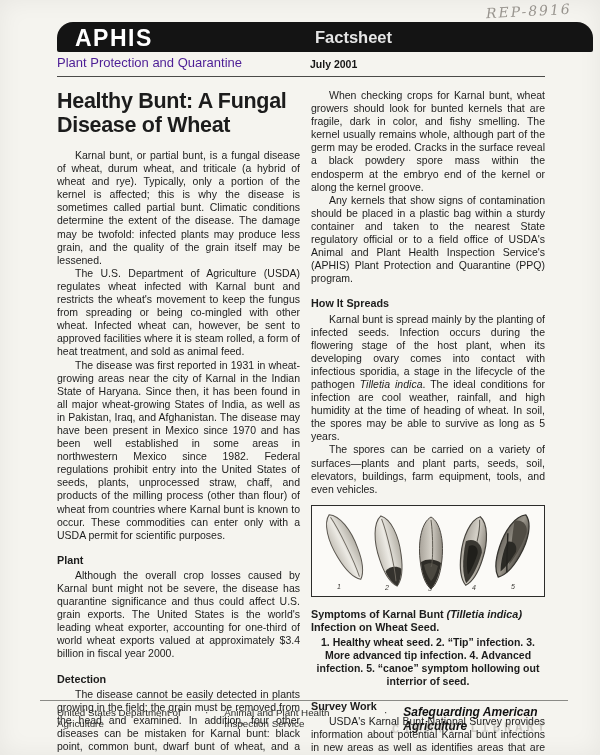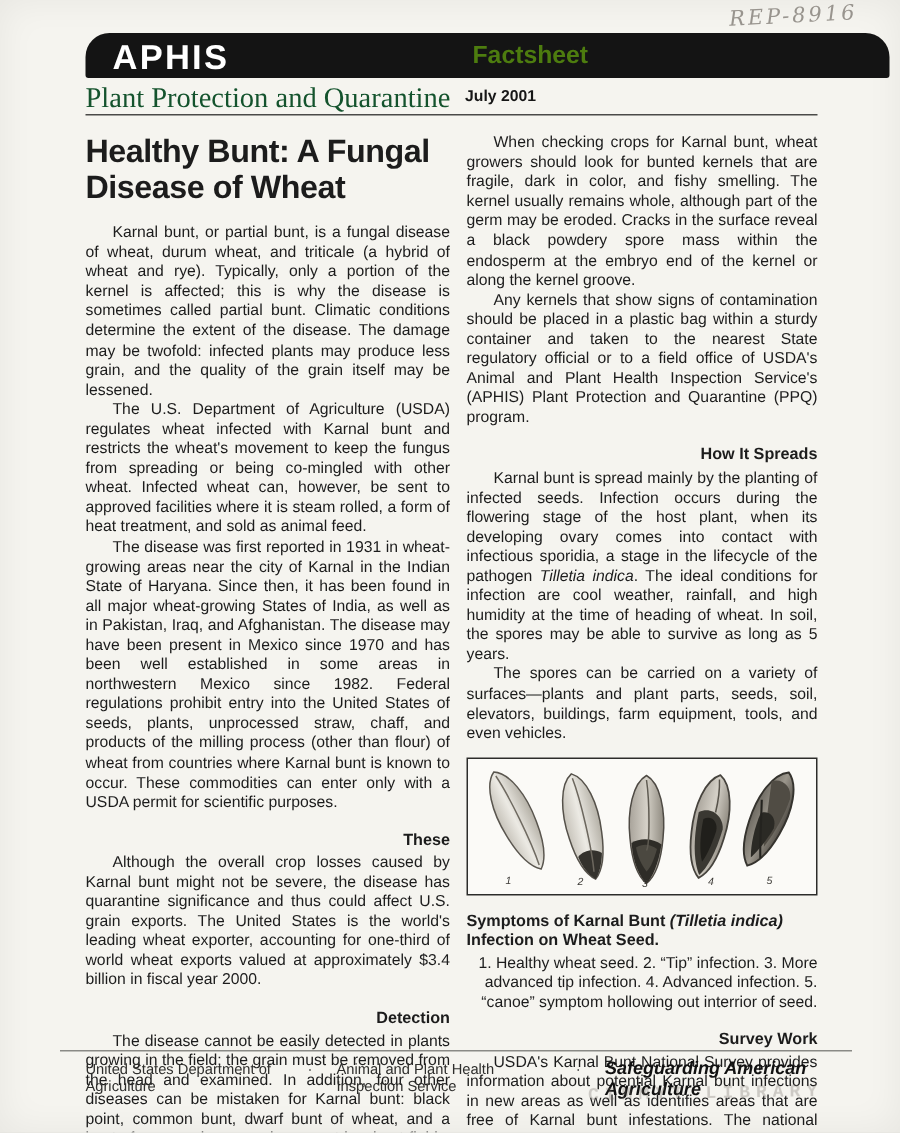--- a/index.html
+++ b/index.html
@@ -30,27 +30,27 @@
     position:absolute;left:57px;top:22px;width:536px;height:30px;
     background:#141414;
     border-radius:16px 16px 2px 2px;
   }
   .banner .aphis{
     position:absolute;left:18px;top:3px;
     color:#fff;font-weight:bold;font-size:23px;letter-spacing:1.5px;
   }
   .banner .factsheet{
     position:absolute;left:258px;top:6px;
-    color:#4d7c0f;font-weight:bold;font-size:16.5px;
+    color:#e5e5e5;font-weight:bold;font-size:16.5px;
   }
   .subheader{
     position:absolute;left:57px;top:55px;width:488px;height:18px;
   }
   .subheader .division{
-    position:absolute;left:0;top:0;font-size:19px;color:#14532d;font-family:Liberation Serif, serif;
+    position:absolute;left:0;top:0;font-size:13px;color:#4c1d95;
   }
   .subheader .date{
     position:absolute;left:253px;top:3px;font-size:10.5px;font-weight:bold;color:#161616;
   }
   .rule{
     position:absolute;left:57px;top:76px;width:488px;height:0;
     border-top:1.5px solid #4a4a48;
   }
   
   .columns{
@@ -60,34 +60,34 @@
   .col{font-size:10.5px;line-height:13.1px;text-align:justify;}
   .col-left{width:243px;}
   .col-right{width:234px;}
   h1.title{
     margin:2px 0 12px 0;
     font-size:21.5px;line-height:23.5px;letter-spacing:-0.3px;
     text-align:left;
   }
   .col p{margin:0;text-indent:18px;}
   .col h2{
-    font-size:10.8px;margin:12px 0 2px 0;text-align:right;
+    font-size:10.8px;margin:12px 0 2px 0;text-align:left;
   }
   .col-right p.first{margin-top:1px;}
   
   .figure-box{
     margin:9px 0 0 0;
     border:1.5px solid #2c2c2a;
     background:#fbfaf7;
     padding:3px;
   }
   .figure-box svg{display:block;}
   .caption{margin-top:11px;}
   .caption .cap-bold{font-weight:bold;font-size:10.8px;line-height:13.5px;text-align:left;}
-  .caption .cap-body{margin-top:1px;text-align:right;text-indent:0;}
+  .caption .cap-body{margin-top:1px;text-align:center;text-indent:0;font-weight:bold;}
   .col .caption p{text-indent:0;}
   
   .footer-rule{
     position:absolute;left:40px;top:700px;width:528px;height:0;
     border-top:1px solid #8a8a86;
   }
   .footer{
     position:absolute;left:57px;top:705px;width:500px;
     display:flex;align-items:baseline;
   }
@@ -126,21 +126,21 @@
   <div class="columns">
 
     <div class="col col-left">
       <h1 class="title">Healthy Bunt: A Fungal Disease of Wheat</h1>
 
       <p>Karnal bunt, or partial bunt, is a fungal disease of wheat, durum wheat, and triticale (a hybrid of wheat and rye).  Typically, only a portion of the kernel is affected; this is why the disease is sometimes called partial bunt.  Climatic conditions determine the extent of the disease.  The damage may be twofold: infected plants may produce less grain, and the quality of the grain itself may be lessened.</p>
       <p>The U.S. Department of Agriculture (USDA) regulates wheat infected with Karnal bunt and restricts the wheat's movement to keep the fungus from spreading or being co-mingled with other wheat.  Infected wheat can, however, be sent to approved facilities where it is steam rolled, a form of heat treatment, and sold as animal feed.</p>
 
       <p>The disease was first reported in 1931 in wheat-growing areas near the city of Karnal in the Indian State of Haryana.  Since then, it has been found in all major wheat-growing States of India, as well as in Pakistan, Iraq, and Afghanistan.  The disease may have been present in Mexico since 1970 and has been well established in some areas in northwestern Mexico since 1982.  Federal regulations prohibit entry into the United States of seeds, plants, unprocessed straw, chaff, and products of the milling process (other than flour) of wheat from countries where Karnal bunt is known to occur.  These commodities can enter only with a USDA permit for scientific purposes.</p>
 
-      <h2>These</h2>
+      <h2>Plant</h2>
       <p>Although the overall crop losses caused by Karnal bunt might not be severe, the disease has quarantine significance and thus could affect U.S. grain exports.  The United States is the world's leading wheat exporter, accounting for one-third of world wheat exports valued at approximately $3.4 billion in fiscal year 2000.</p>
 
       <h2>Detection</h2>
       <p>The disease cannot be easily detected in plants growing in the field:  the grain must be removed from the head and examined.  In addition, four other diseases can be mistaken for Karnal bunt:  black point, common bunt, dwarf bunt of wheat, and a bunt of rye weed commonly present in wheat fields.  These diseases are already established in the United States.</p>
     </div>
 
     <div class="col col-right">
       <p class="first">When checking crops for Karnal bunt, wheat growers should look for bunted kernels that are fragile, dark in color, and fishy smelling.  The kernel usually remains whole, although part of the germ may be eroded.  Cracks in the surface reveal a black powdery spore mass within the endosperm at the embryo end of the kernel or along the kernel groove.</p>
       <p>Any kernels that show signs of contamination should be placed in a plastic bag within a sturdy container and taken to the nearest State regulatory official or to a field office of USDA's Animal and Plant Health Inspection Service's (APHIS) Plant Protection and Quarantine (PPQ) program.</p>
 

